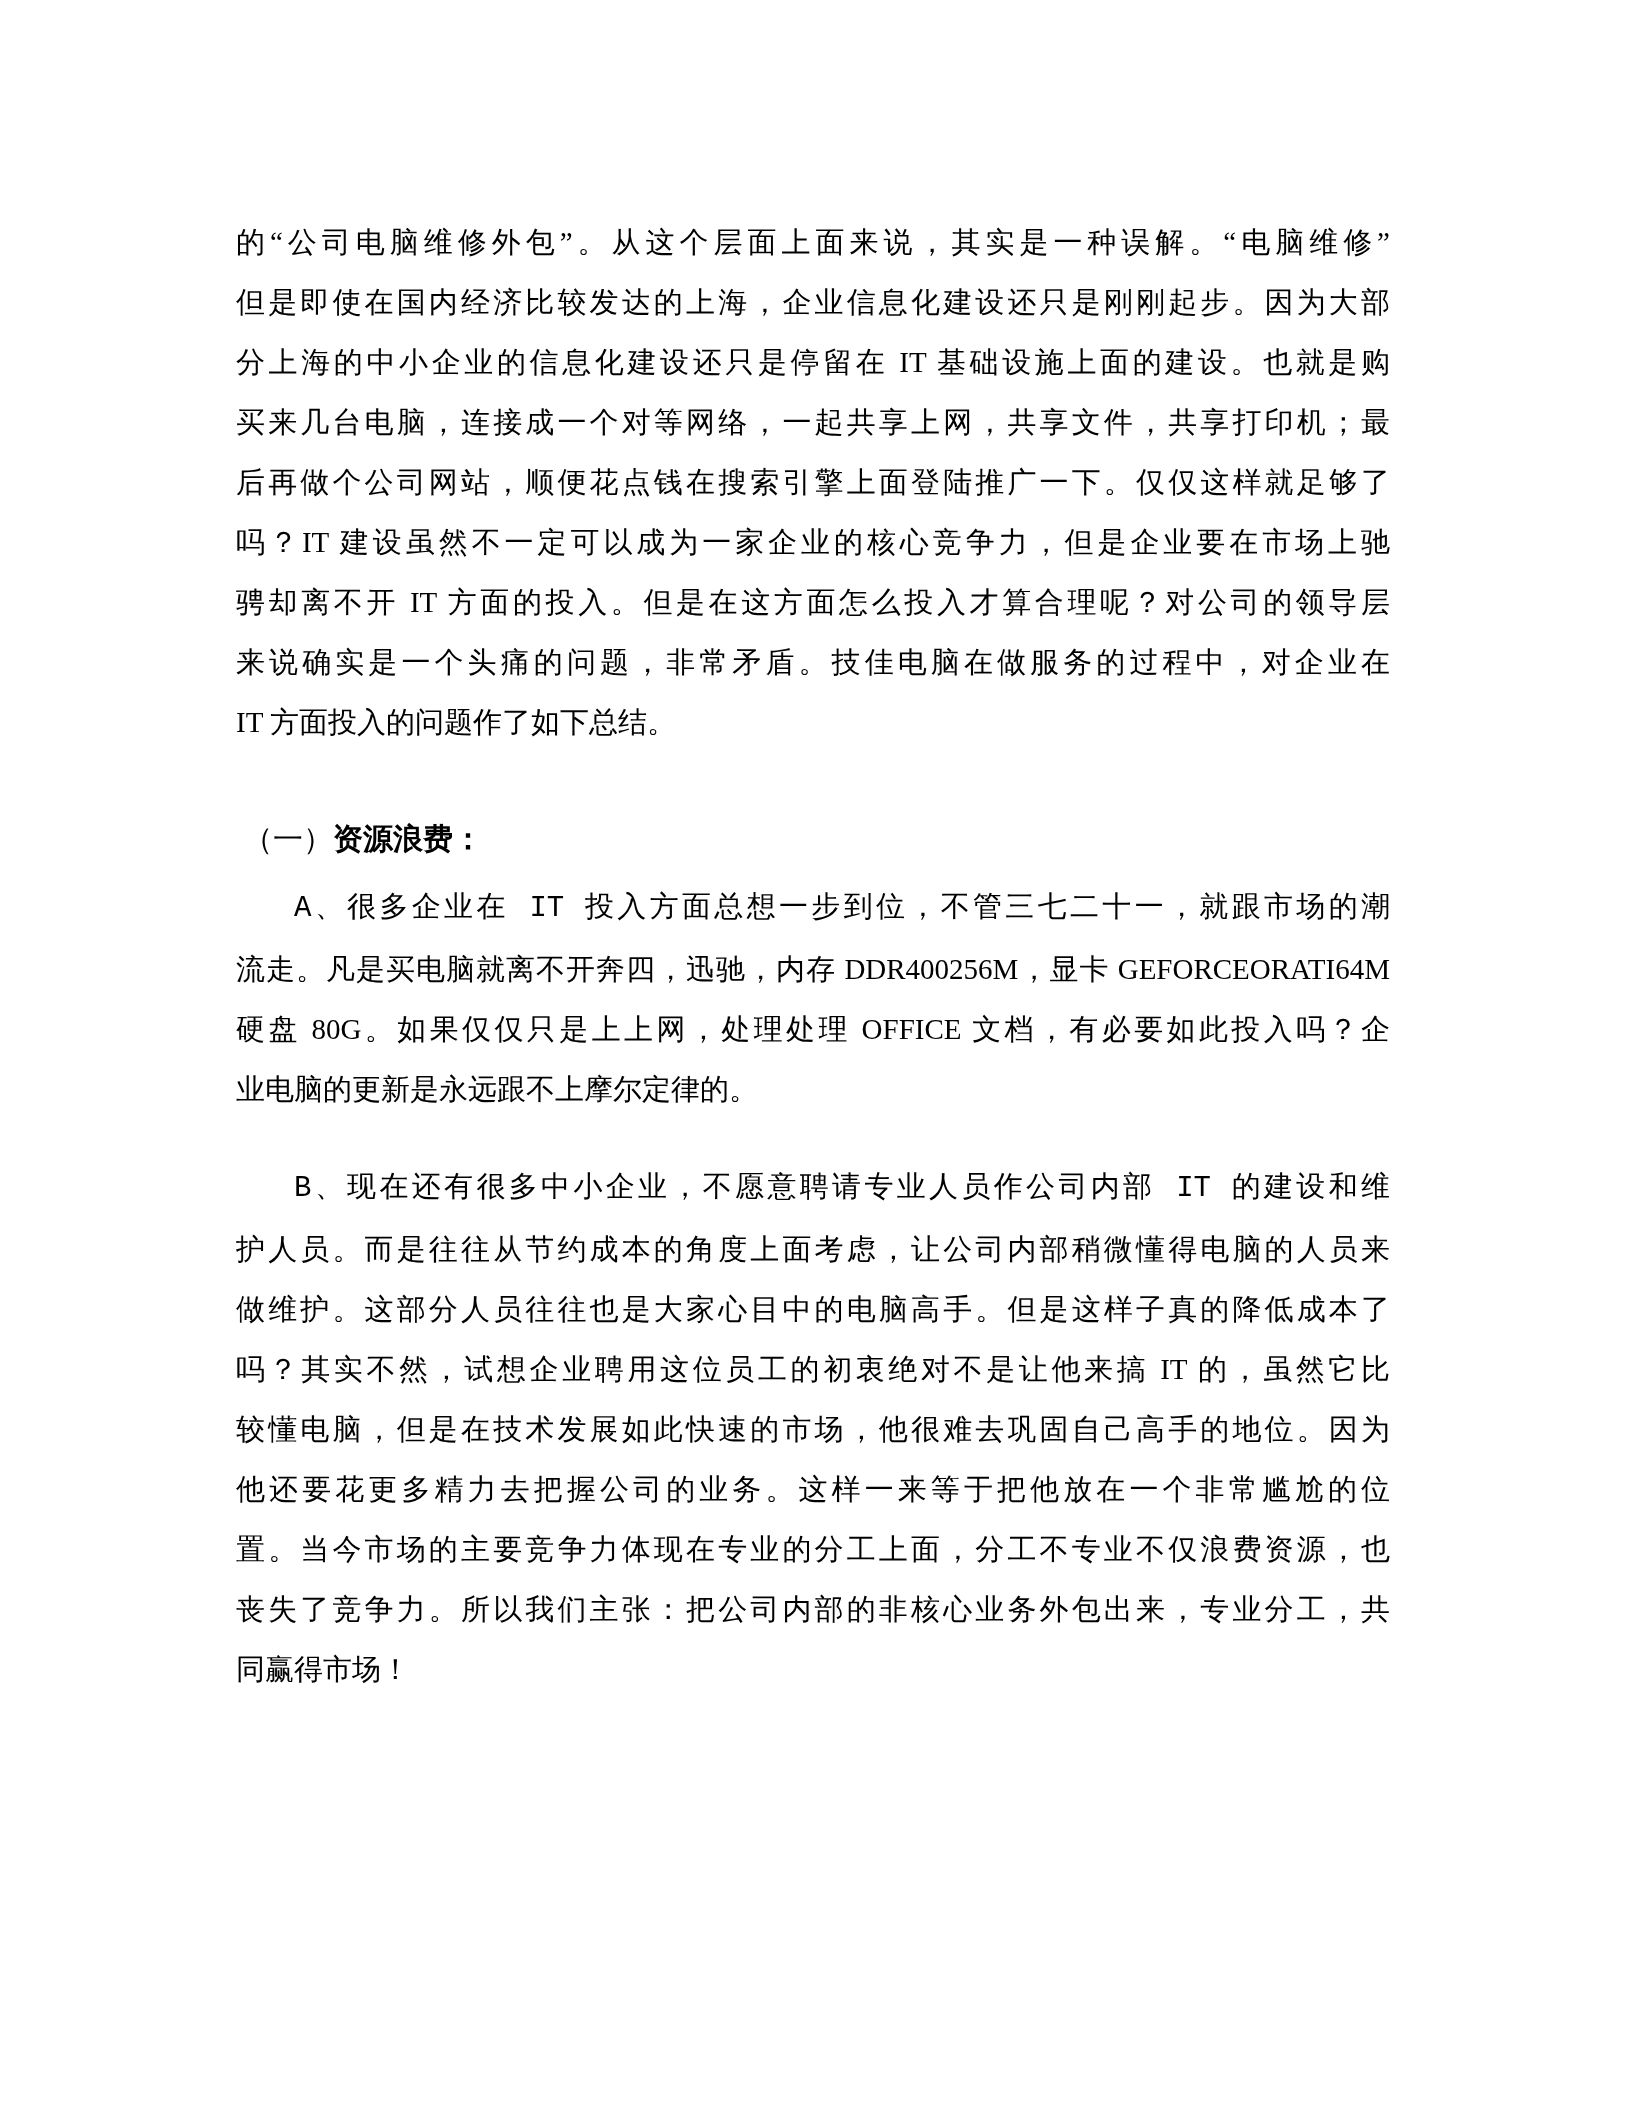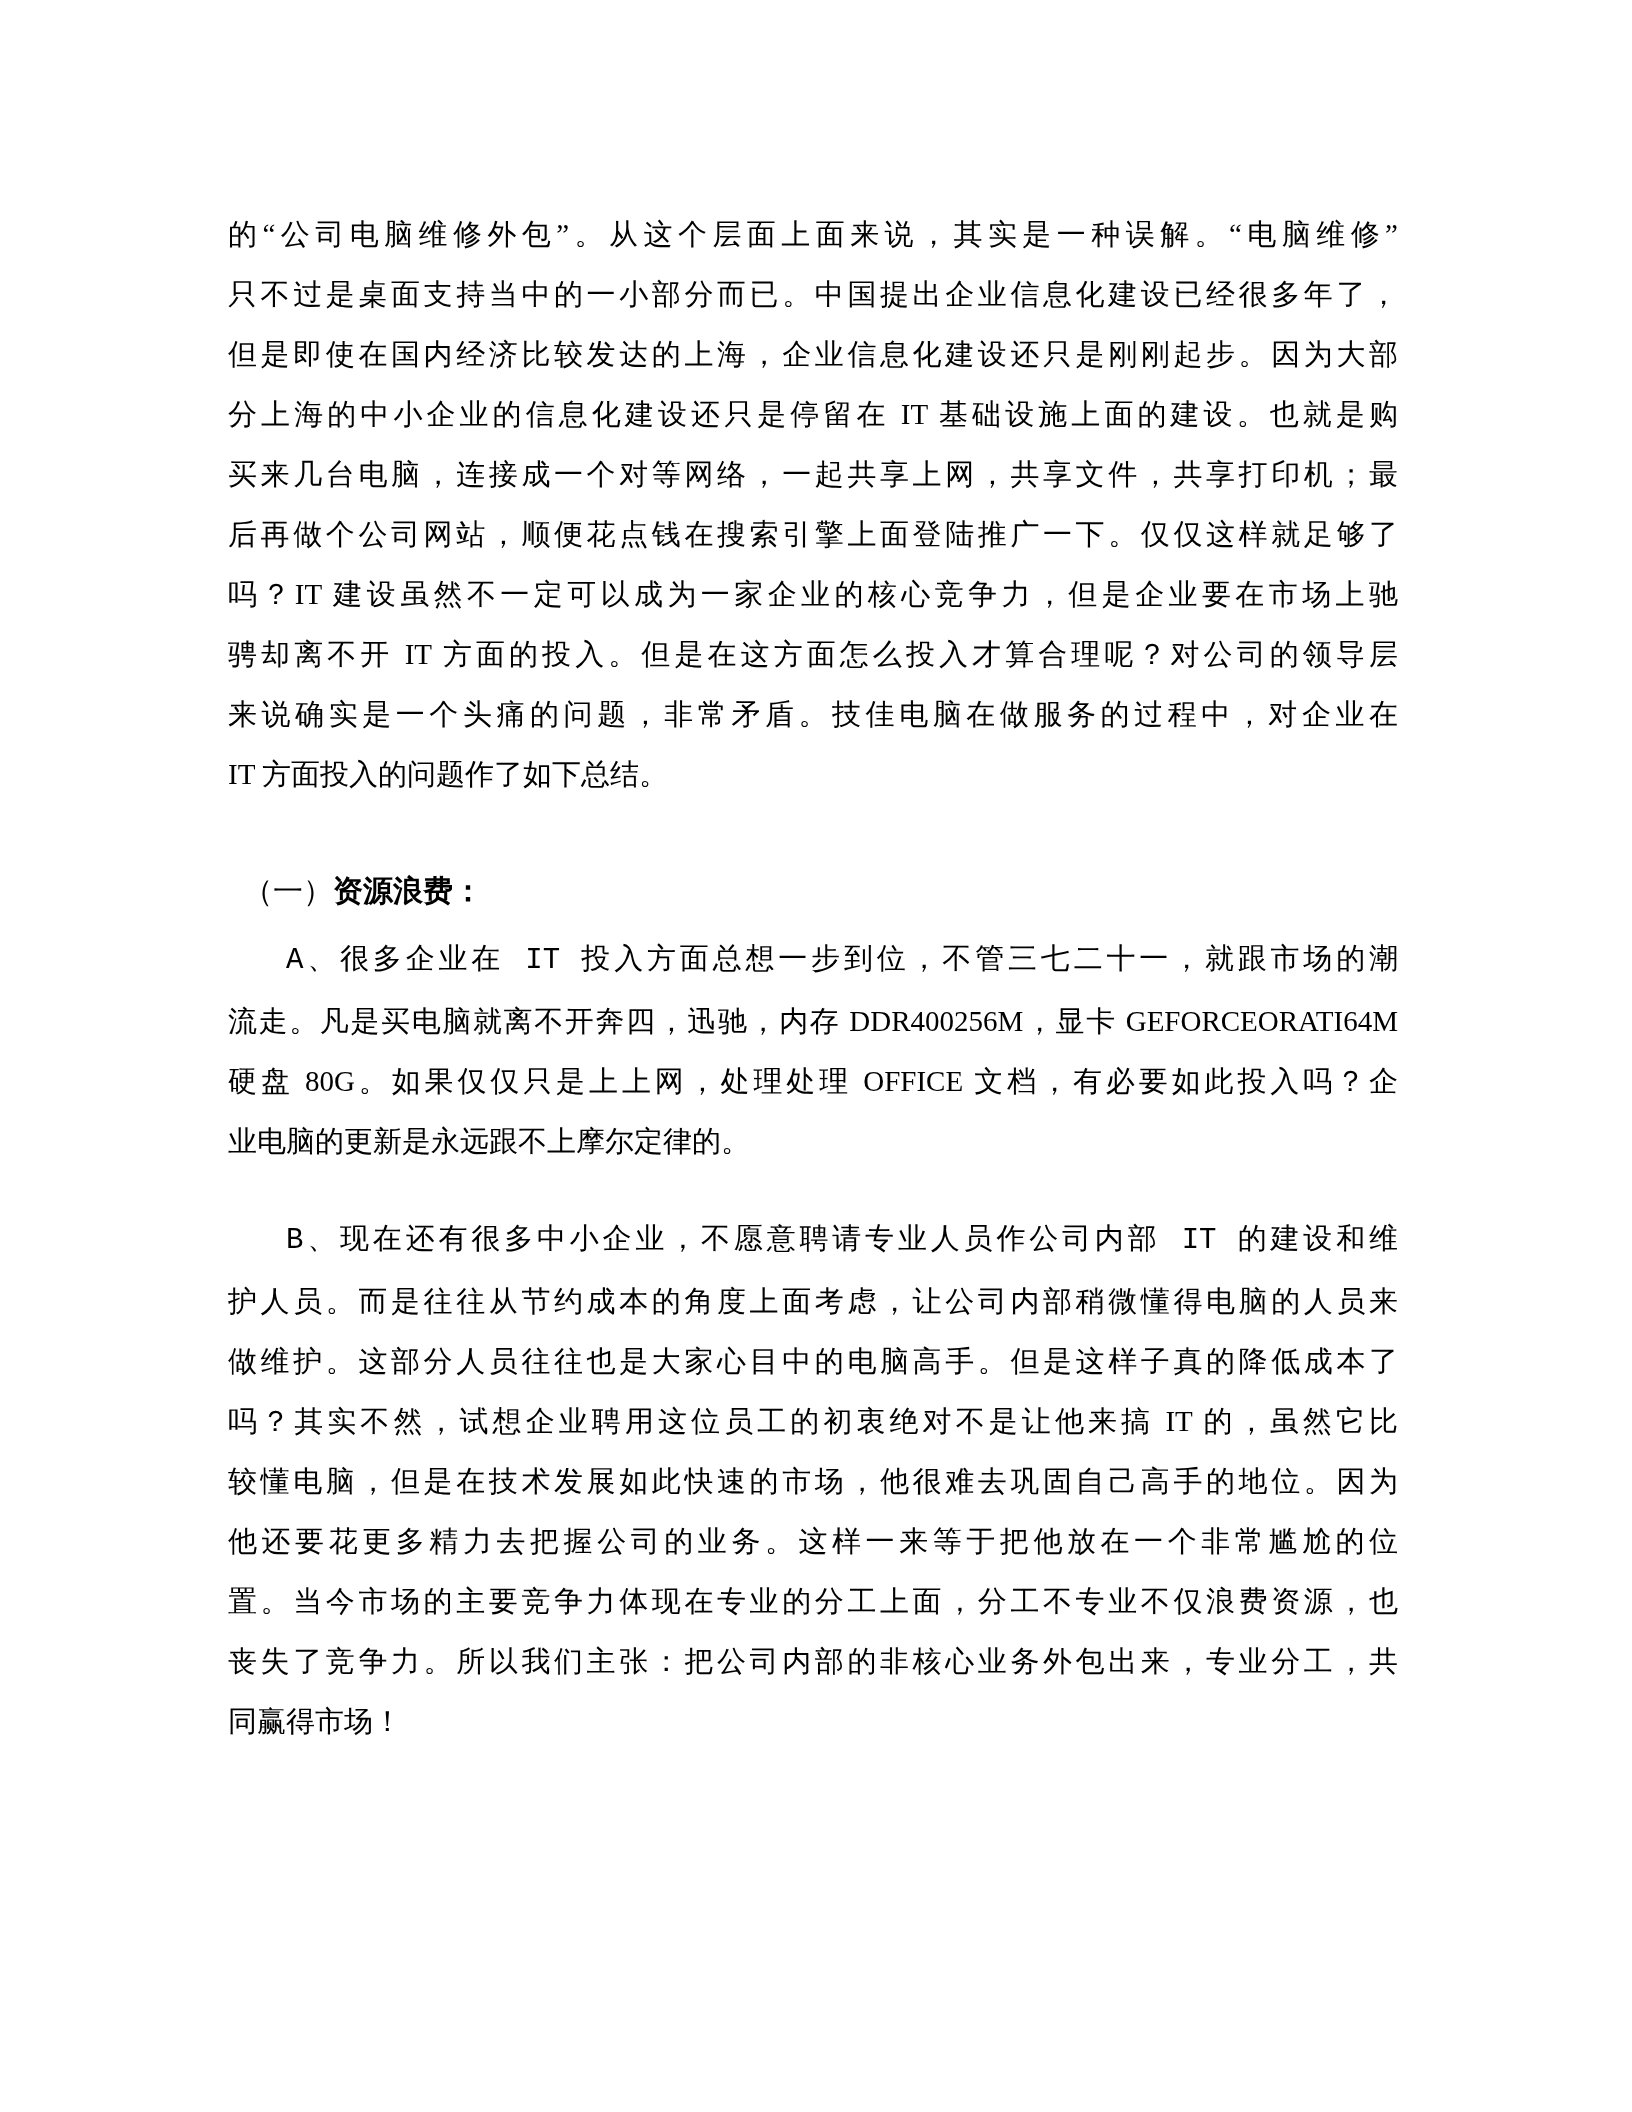--- a/index.html
+++ b/index.html
@@ -18,21 +18,21 @@
   }
   .content {
     position: absolute;
     left: 228px;
     top: 204px;
     width: 1170px;
     font-size: 29px;
     line-height: 60px;
   }
   .para {
-    margin: 0;
+    margin: 8px;
     padding: 0;
   }
   .para-intro { margin-bottom: 57px; }
   .section-heading {
     margin: 0 0 10px 0;
     padding: 0;
     font-size: 30px;
     line-height: 60px;
     font-weight: normal;
     text-indent: 15px;
@@ -54,21 +54,20 @@
   }
 </style>
 </head>
 <body>
 
 <div class="page">
   <div class="content">
 
     <p class="para para-intro">
       <span class="ln">的“公司电脑维修外包”。从这个层面上面来说，其实是一种误解。“电脑维修”</span>
-      <span class="ln">只不过是桌面支持当中的一小部分而已。中国提出企业信息化建设已经很多年了，</span>
       <span class="ln">但是即使在国内经济比较发达的上海，企业信息化建设还只是刚刚起步。因为大部</span>
       <span class="ln">分上海的中小企业的信息化建设还只是停留在 IT 基础设施上面的建设。也就是购</span>
       <span class="ln">买来几台电脑，连接成一个对等网络，一起共享上网，共享文件，共享打印机；最</span>
       <span class="ln">后再做个公司网站，顺便花点钱在搜索引擎上面登陆推广一下。仅仅这样就足够了</span>
       <span class="ln">吗？IT 建设虽然不一定可以成为一家企业的核心竞争力，但是企业要在市场上驰</span>
       <span class="ln">骋却离不开 IT 方面的投入。但是在这方面怎么投入才算合理呢？对公司的领导层</span>
       <span class="ln">来说确实是一个头痛的问题，非常矛盾。技佳电脑在做服务的过程中，对企业在</span>
       <span class="ln end">IT 方面投入的问题作了如下总结。</span>
     </p>
 

